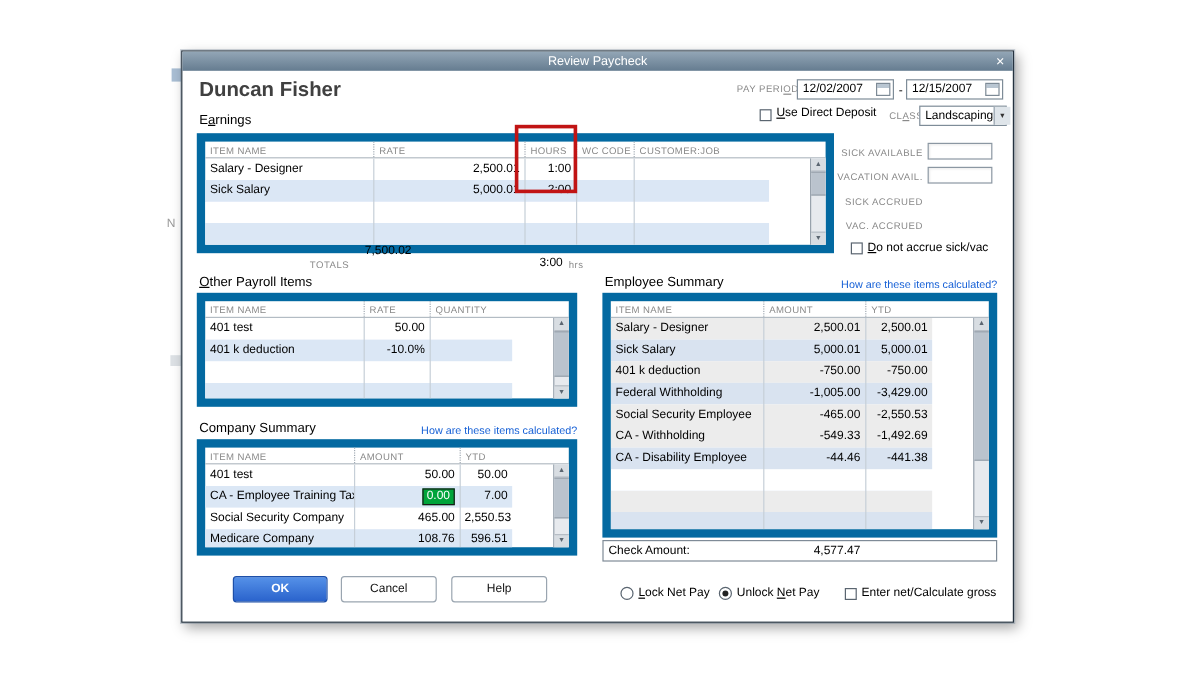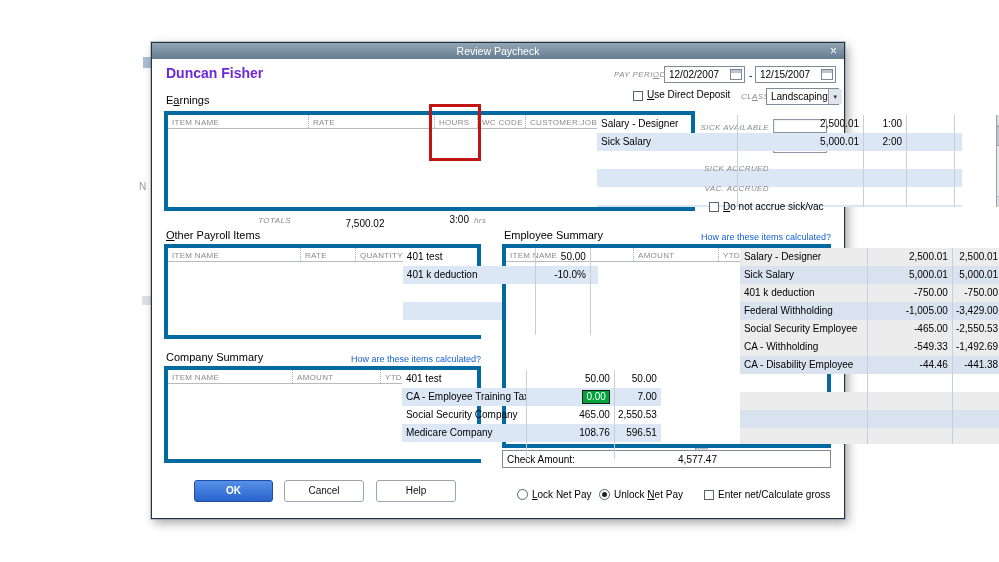--- a/index.html
+++ b/index.html
@@ -15,23 +15,23 @@
   .dialog { position:absolute; left:151px; top:42px; width:694px; height:477px;
             background:#fff; border:1px solid #25323f;
             box-shadow:0 0 0 1px rgba(100,120,140,.35), 3px 4px 10px rgba(0,0,0,.35); }
 
   .titlebar { position:absolute; left:0; top:0; right:0; height:16px;
               background:linear-gradient(#93a6b6,#657c90); }
   .titlebar .title { position:absolute; left:0; right:0; top:2px; text-align:center;
                      font-size:10.5px; color:#fff; }
   .titlebar .close { position:absolute; right:7px; top:1px; font-size:12px; color:#fff; }
 
-  .emp-name { position:absolute; left:14px; top:22px; font-size:14px; font-weight:bold; color:#6d28d9; }
-
-  .sc { font-size:8px; color:#8a8a8a; letter-spacing:.4px; white-space:nowrap;font-style:italic; }
+  .emp-name { position:absolute; left:14px; top:22px; font-size:17px; font-weight:bold; color:#404040; }
+
+  .sc { font-size:8px; color:#8a8a8a; letter-spacing:.4px; white-space:nowrap; }
   .u { text-decoration:underline; }
   .lbl { font-size:10px; color:#000; white-space:nowrap; }
   .link { font-size:9px; color:#1660d6; white-space:nowrap; }
   .sect-title { font-size:11px; color:#000; white-space:nowrap; }
 
   .date-field { position:absolute; height:17px; width:81px; border:1px solid #7e8c98; background:#fff;
                 display:flex; align-items:center; justify-content:space-between; padding:0 2px 0 4px; font-size:10px; }
   .cal-icon { width:12px; height:11px; border:1px solid #7d8a96; flex:none;
               background:linear-gradient(#b9c6d2 0 3px,#fff 3px); }
   .pp-dash { position:absolute; font-size:10px; }
@@ -41,21 +41,21 @@
   .radio.selected::after { content:""; position:absolute; left:2px; top:2px; width:5px; height:5px;
                            border-radius:50%; background:#222; }
 
   .class-dropdown { position:absolute; left:614px; top:45px; width:73px; height:17px;
                     border:1px solid #7e8c98; background:#fff; display:flex; align-items:center;
                     justify-content:space-between; padding-left:4px; font-size:10px; }
   .dd-arrow { width:14px; height:15px; background:#dfe5ea; border-left:1px solid #9aa5b0;
               font-size:7px; color:#333; text-align:center; line-height:15px; flex:none; }
 
   
-  .tbl { position:absolute; border:4px solid #0369a1; background:#fff; display:flex; flex-direction:row; }
+  .tbl { position:absolute; border:7px solid #0369a1; background:#fff; display:flex; flex-direction:column; }
   .thead { display:flex; height:14px; border-bottom:1px solid #b3bcc4; flex:none; }
   .th { padding:3px 0 0 4px; font-size:8px; color:#8a8a8a; letter-spacing:.3px; white-space:nowrap; overflow:hidden; }
   .th + .th { border-left:1px dotted #a2abb4; }
   .body-wrap { flex:1; display:flex; min-height:0;gap:34px; }
   .tbody { flex:1; position:relative; overflow:hidden; }
   .tr { display:flex; height:18px; position:relative; z-index:1; }
   .t-blue .tr.alt { background:#dbe7f5; }
   .t-gray .tr.even { background:#ececec; }
   .t-gray .tr.alt { background:#d9e3f0; }
   .td { font-size:10px; color:#000; padding:3px 4px 0 4px; white-space:nowrap; overflow:hidden; }
@@ -69,21 +69,21 @@
   .vscroll { width:13px; flex:none; border-left:1px solid #98a2ac; background:#e7eaee;
              display:flex; flex-direction:column; }
   .sarr { height:11px; flex:none; background:#d8dde2; color:#5a6570; font-size:6px;
           line-height:11px; text-align:center; }
   .sarr.up { border-bottom:1px solid #b6bdc5; }
   .sarr.down { border-top:1px solid #b6bdc5; margin-top:auto; }
   .sthumb { flex:none; background:#bac3cd; border-top:1px solid #98a2ac; border-bottom:1px solid #98a2ac; }
 
   
   .totals-label { left:12px; top:173px; width:127px; text-align:right; }
-  .totals-rate  { left:152px; top:175px; width:122px; text-align:center; font-size:10px; }
+  .totals-rate  { left:152px; top:161px; width:122px; text-align:left; font-size:10px; }
   .totals-hours { left:278px; top:171px; width:39px; text-align:right; font-size:10px; }
   .totals-unit  { left:322px; top:173px; }
 
   
   .acc-label { position:absolute; left:467px; width:150px; text-align:right; }
   .acc-field { position:absolute; left:621px; width:54px; height:14px; border:1px solid #8b97a2;
                background:#fff; box-shadow:inset 1px 1px 2px rgba(0,0,0,.08); }
 
   .check-strip { position:absolute; left:350px; top:407px; width:329px; height:18px;
                  border:1px solid #7f8b97; background:#fff; }

